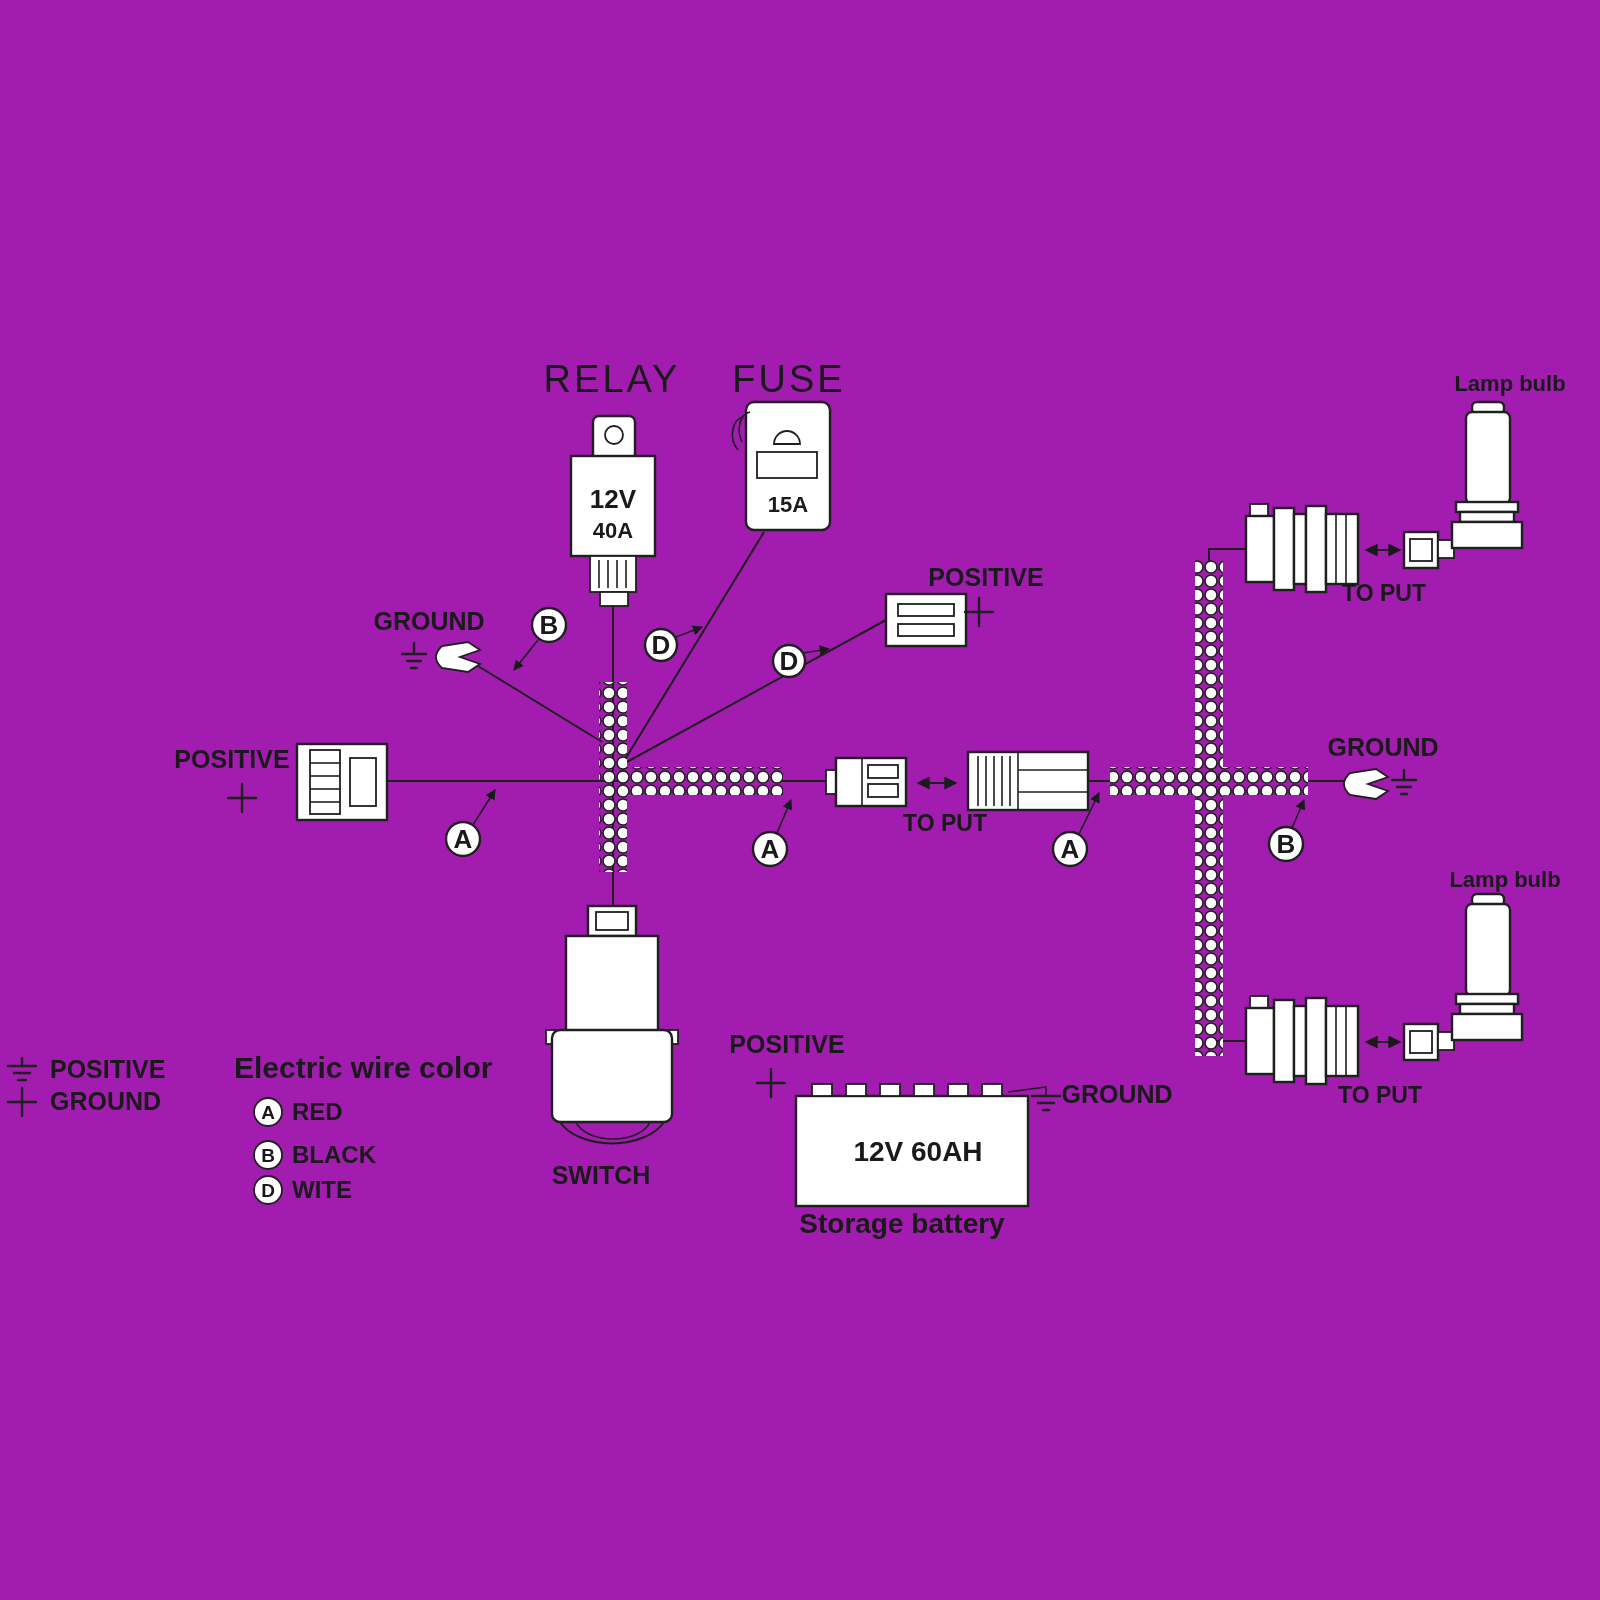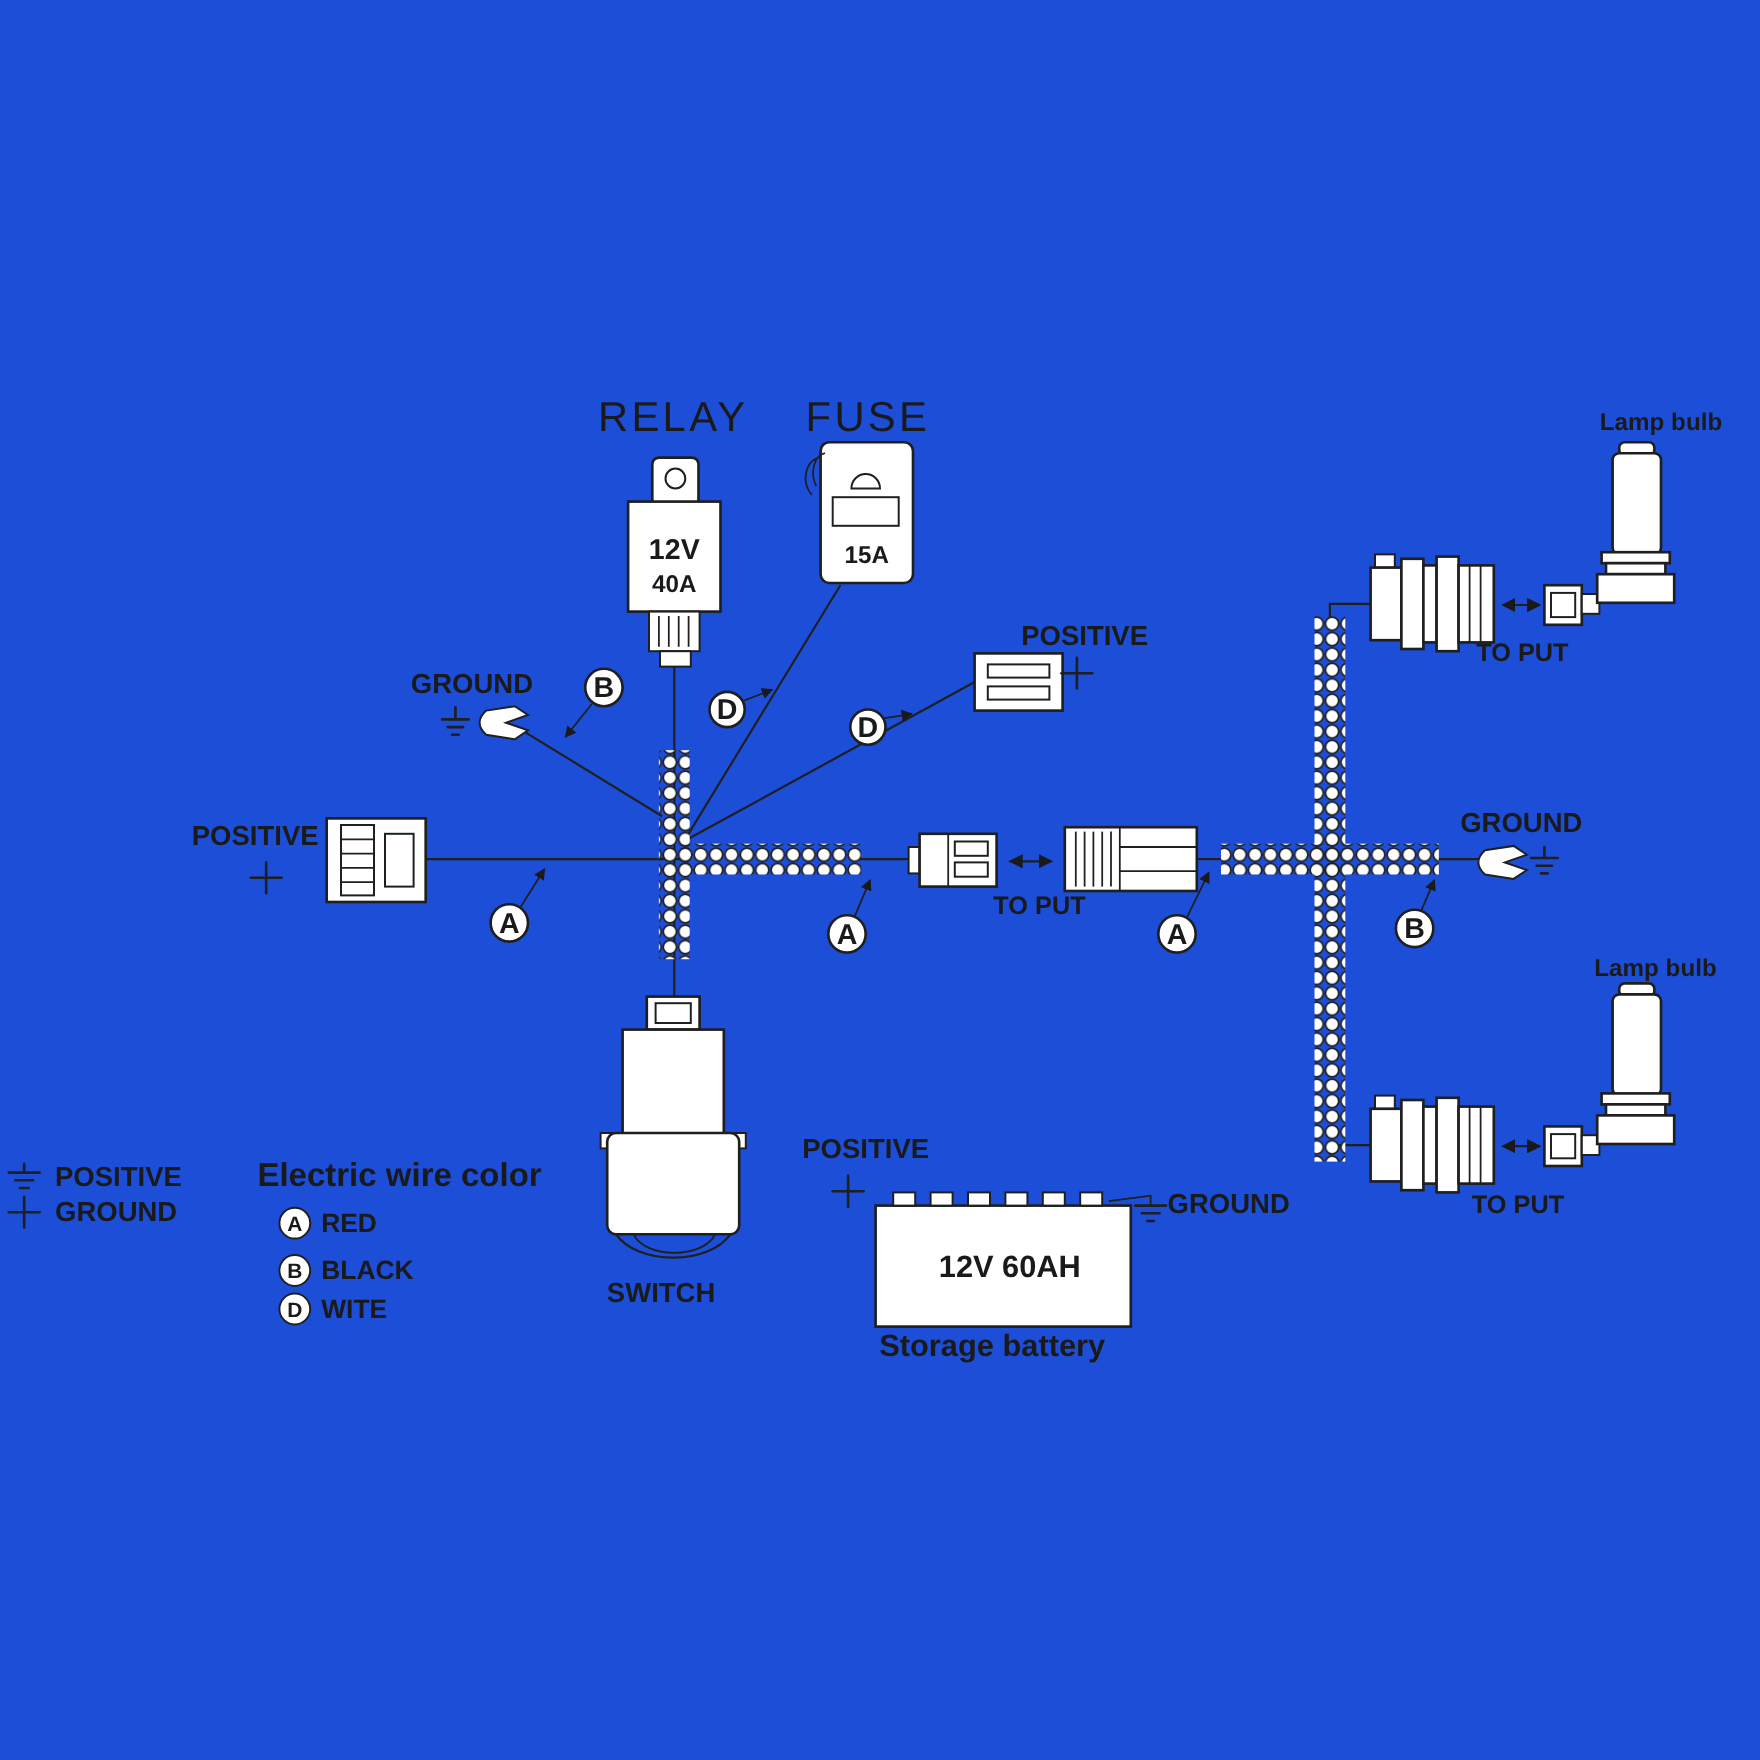--- a/index.html
+++ b/index.html
@@ -1,17 +1,17 @@
 <!DOCTYPE html>
 <html><head>
 <meta charset="utf-8">
 <title>Wiring Diagram</title>
 <style>
   html,body{margin:0;padding:0;background:#fff;}
-  .canvas{position:relative;width:1600px;height:1600px;background:#1d4ed8;overflow:hidden;}
+  .canvas{position:relative;width:1600px;height:1600px;background:#a21caf;overflow:hidden;}
   svg{position:absolute;left:0;top:0;}
   text{font-family:"Liberation Sans","DejaVu Sans",sans-serif;fill:#1a1a1a;}
   .t-hdr{font-size:38px;font-weight:400;letter-spacing:3px;text-anchor:middle;}
   .t-b26{font-size:25px;font-weight:700;text-anchor:middle;}
   .t-b23{font-size:23px;font-weight:700;text-anchor:middle;}
   .t-b22{font-size:22px;font-weight:700;text-anchor:middle;}
   .t-b28{font-size:28px;font-weight:700;text-anchor:middle;}
   .t-b30{font-size:30px;font-weight:700;text-anchor:start;}
   .t-left26{font-size:25px;font-weight:700;text-anchor:start;}
   .t-left24{font-size:24px;font-weight:700;text-anchor:start;}

